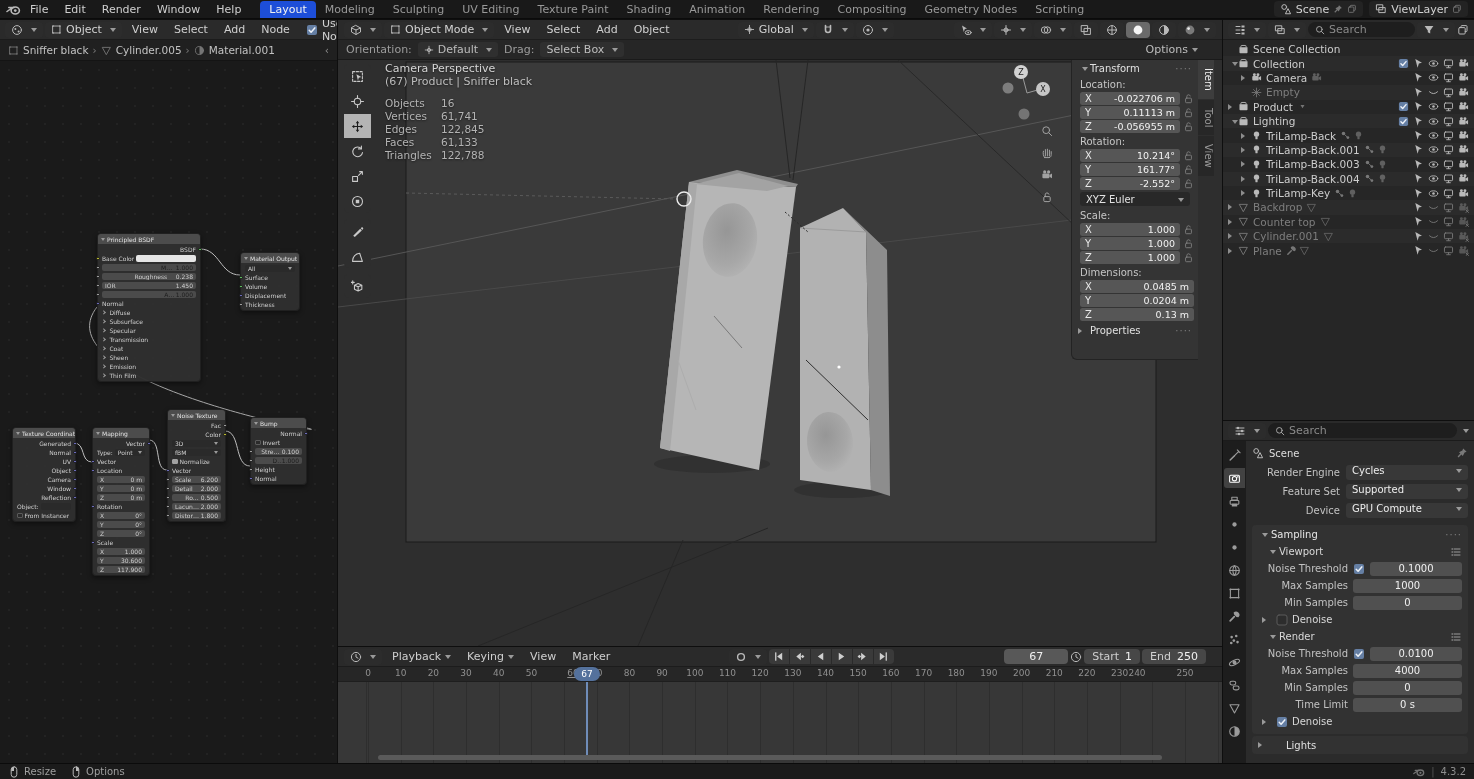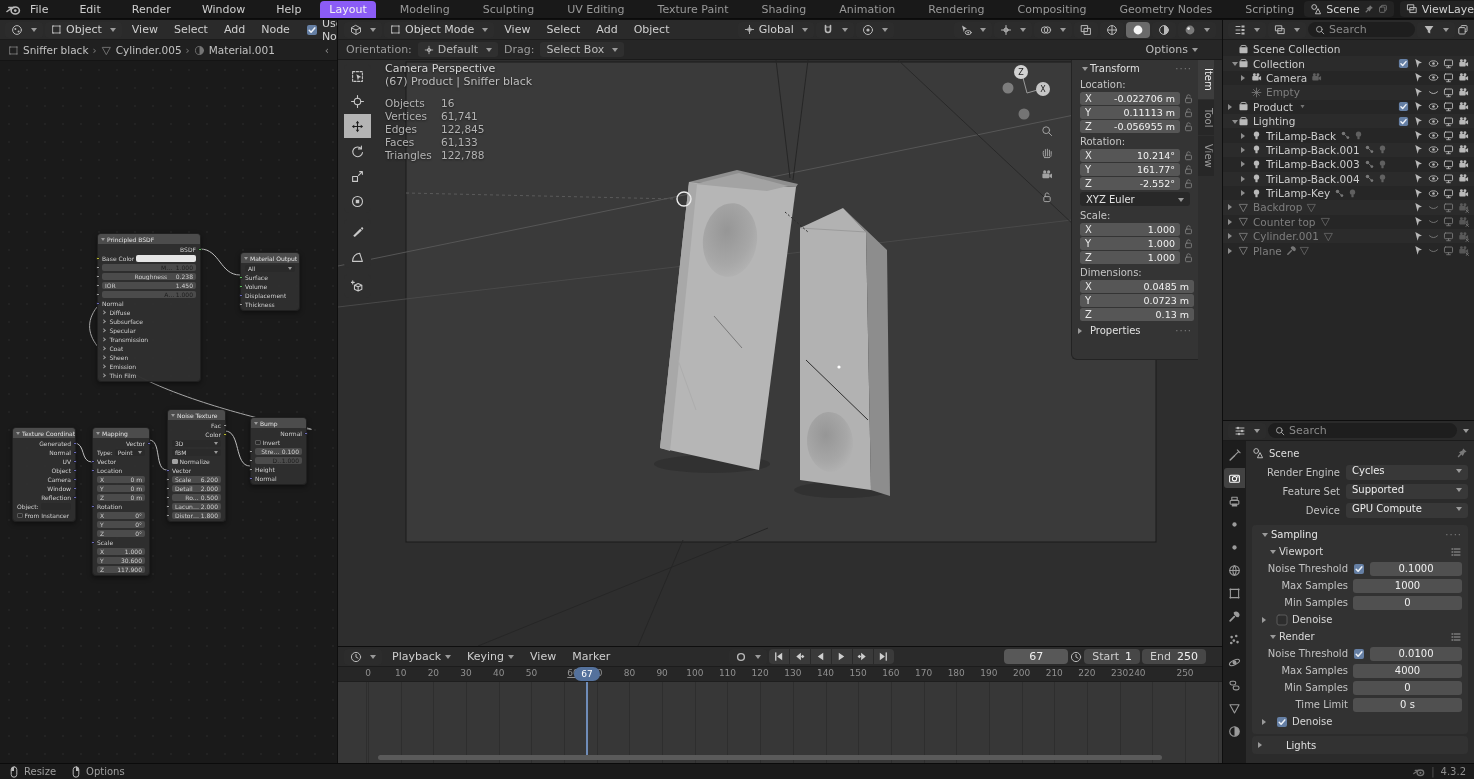--- a/index.html
+++ b/index.html
@@ -6,25 +6,25 @@
 html,body{width:1474px;height:779px;overflow:hidden;background:#0e0e0e;
   font-family:"DejaVu Sans","Liberation Sans",sans-serif;font-size:11px;color:#d2d2d2}
 #root{position:relative;width:1474px;height:779px;background:#0e0e0e}
 .ic{display:inline-flex;align-items:center;justify-content:center;color:#b9b9b9;flex:none}
 .ic svg{display:block}
 .dim{opacity:.55}
 .tri-down{display:inline-block;width:0;height:0;border:3px solid transparent;border-top:4px solid #9a9a9a;margin-left:4px;margin-top:4px;flex:none}
 .tri-right{display:inline-block;width:0;height:0;border:3px solid transparent;border-left:4px solid #9a9a9a;margin-right:3px;flex:none}
 
 .topbar{position:absolute;left:0;top:0;width:1474px;height:19px;background:#191919;display:flex;align-items:center;padding:0 6px;gap:1px;border-bottom:1px solid #0b0b0b}
-.tb-menus,.ws-tabs{display:flex;align-items:center;gap:15px}
+.tb-menus,.ws-tabs{display:flex;align-items:center;gap:0}
 .menu-item{padding:1px 8px;border-radius:3px;color:#cfcfcf;white-space:nowrap;cursor:default;display:inline-flex;align-items:center}
 .ws-tabs{margin-left:10px}
 .ws-tab{padding:2px 9px;border-radius:4px 4px 0 0;color:#999;white-space:nowrap}
-.ws-tab.active{background:#8b5cf6;color:#f1f1f1}
+.ws-tab.active{background:#1d4ed8;color:#f1f1f1}
 .tb-right{margin-left:auto;display:flex;align-items:center;gap:6px}
 .chip{display:inline-flex;align-items:center;gap:4px;background:#2c2c2c;border-radius:4px;padding:1px 6px;height:16px;white-space:nowrap}
 .chip.dark{background:#232323}
 
 .area{position:absolute;background:#2b2b2b;overflow:hidden}
 .ehdr{height:20px;background:#2a2a2a;display:flex;align-items:center;padding:0 5px;gap:2px;border-bottom:1px solid #1b1b1b}
 .ehdr nav{display:flex;align-items:center}
 
 .shader{left:0;top:20px;width:337px;height:743px;background:#1c1c1c}
 .bcrumb{height:21px;background:#202020;display:flex;align-items:center;gap:4px;padding:0 8px;color:#c2c2c2;border-bottom:1px solid #141414;font-size:10.5px}
@@ -1091,21 +1091,21 @@
         <div>
             <div class="axrow">
               <div class="axfield">
                 <span class="axk">X</span>
                 <span class="axv">0.0485 m</span>
               </div>
             </div>
             <div class="axrow">
               <div class="axfield">
                 <span class="axk">Y</span>
-                <span class="axv">0.0723 m</span>
+                <span class="axv">0.0204 m</span>
               </div>
             </div>
             <div class="axrow">
               <div class="axfield">
                 <span class="axk">Z</span>
                 <span class="axv">0.13 m</span>
               </div>
             </div>
           </div>
         <div class="nphdr">

